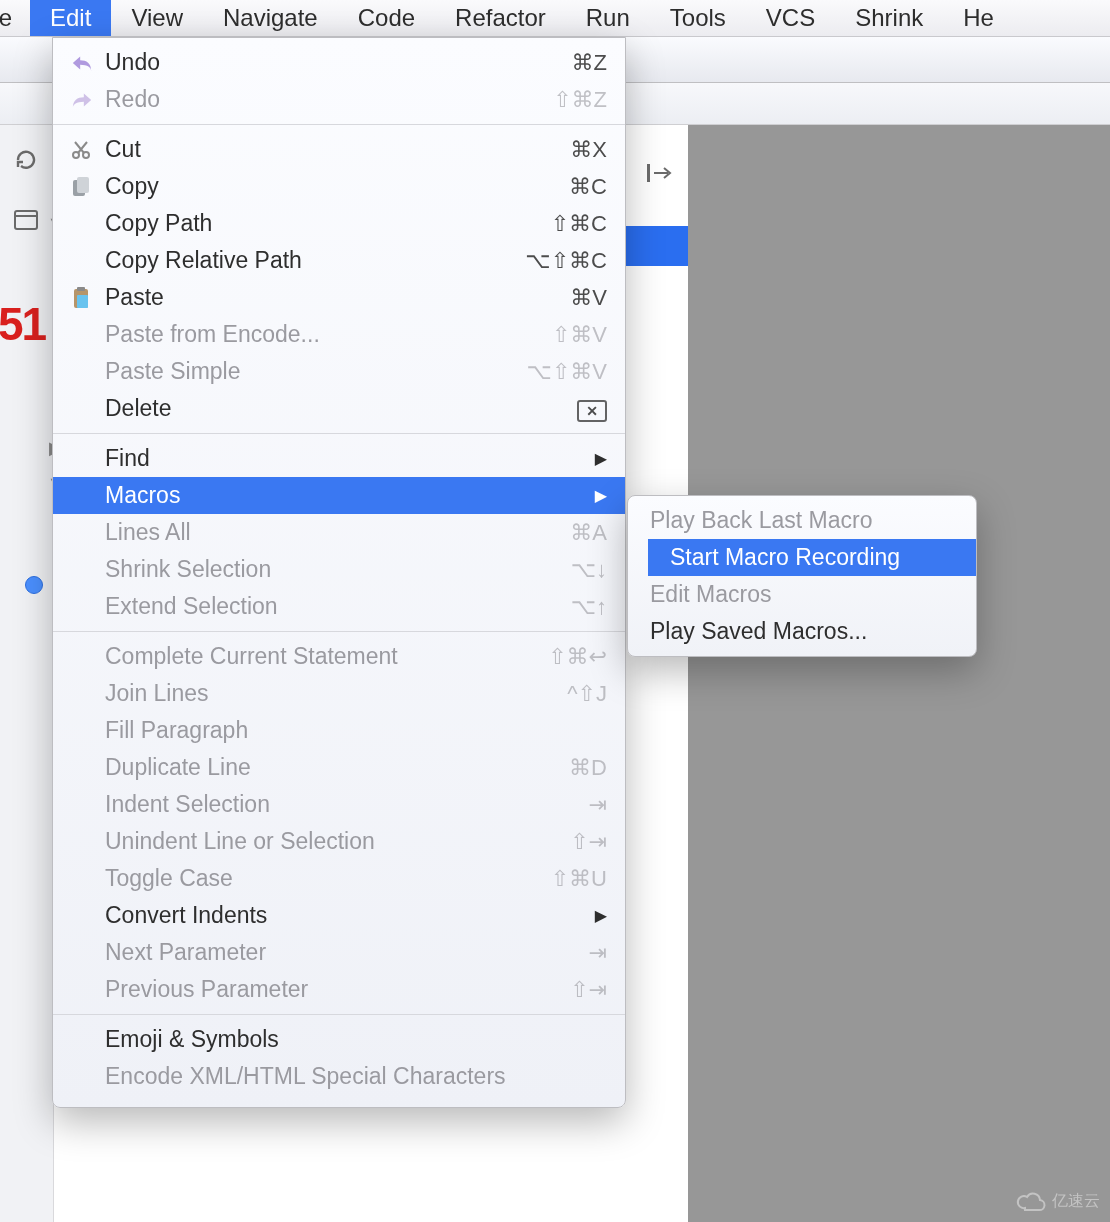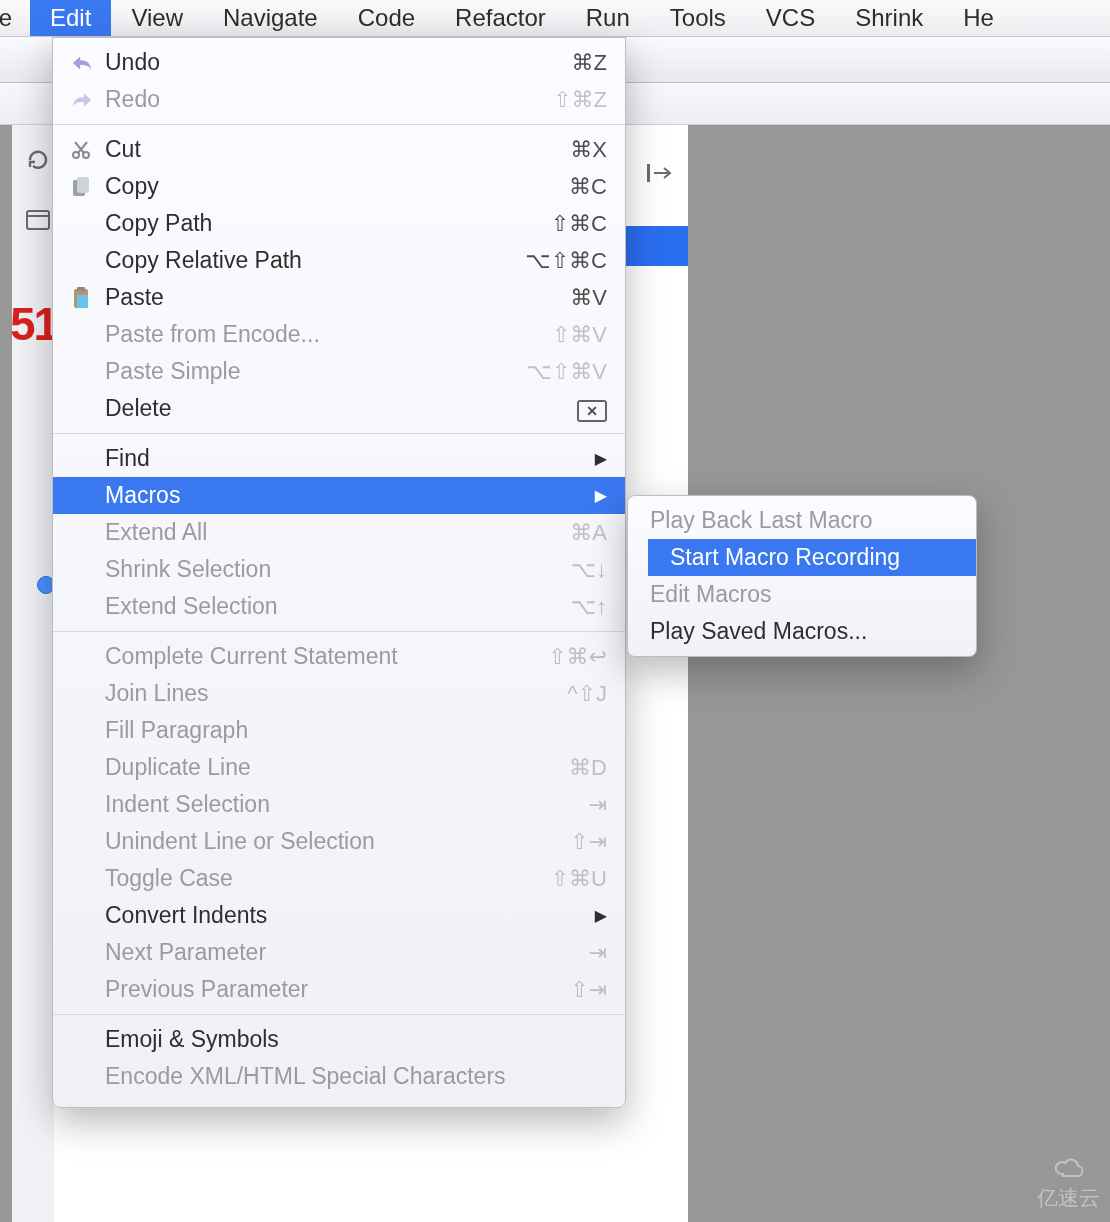--- a/index.html
+++ b/index.html
@@ -47,21 +47,21 @@
   .secondary-strip {
     position: absolute;
     top: 83px; left: 0; right: 0;
     height: 42px;
     background: linear-gradient(#f7f8fb, #eceef3);
     border-bottom: 1px solid #cfcfd2;
   }
   
   .left-gutter {
     position: absolute;
-    top: 37px; left: 12px; bottom: 0;
+    top: 37px; left: 0; bottom: 0;
     width: 54px;
     background: #f1f2f5;
     border-right: 1px solid #d9d9dc;
   }
   .gutter-icon {
     position: absolute;
     left: 6px;
     width: 40px;
     text-align: center;
     color: #6b6b6b;
@@ -184,23 +184,22 @@
     padding: 0 22px;
     color:#2e2e2e;
   }
   .submenu .srow.disabled { color:#9a9aa0; }
   .submenu .srow.highlight { background:#3a78f2; color:#fff;margin-left:20px; }
   
   .watermark {
     position:absolute;
     right:10px; bottom:10px;
     display:flex; align-items:center; gap:6px;
-    color:#c8c8c8; font-size:21px;
+    color:#c8c8c8; font-size:16px;
     opacity:.9;
-    flex-direction:column;
   }
   .watermark svg { width:30px; height:22px; }
 </style>
 </head>
 <body>
 
 <div class="left-gutter">
   <div class="gutter-icon" style="top:16px;">
     <svg width="28" height="28" viewBox="0 0 28 28">
         <rect x="2" y="2" width="24" height="24" rx="5" fill="#2f6be0"></rect>
@@ -339,21 +338,21 @@
     <span class="label">Find</span>
     <span class="subarrow">▶</span>
   </div>
   <div class="row highlight">
     <span class="icon-slot"></span>
     <span class="label">Macros</span>
     <span class="subarrow">▶</span>
   </div>
   <div class="row disabled">
     <span class="icon-slot"></span>
-    <span class="label">Extend All</span>
+    <span class="label">Lines All</span>
     <span class="shortcut">⌘A</span>
   </div>
   <div class="row disabled">
     <span class="icon-slot"></span>
     <span class="label">Shrink Selection</span>
     <span class="shortcut">⌥↓</span>
   </div>
   <div class="row disabled">
     <span class="icon-slot"></span>
     <span class="label">Extend Selection</span>

